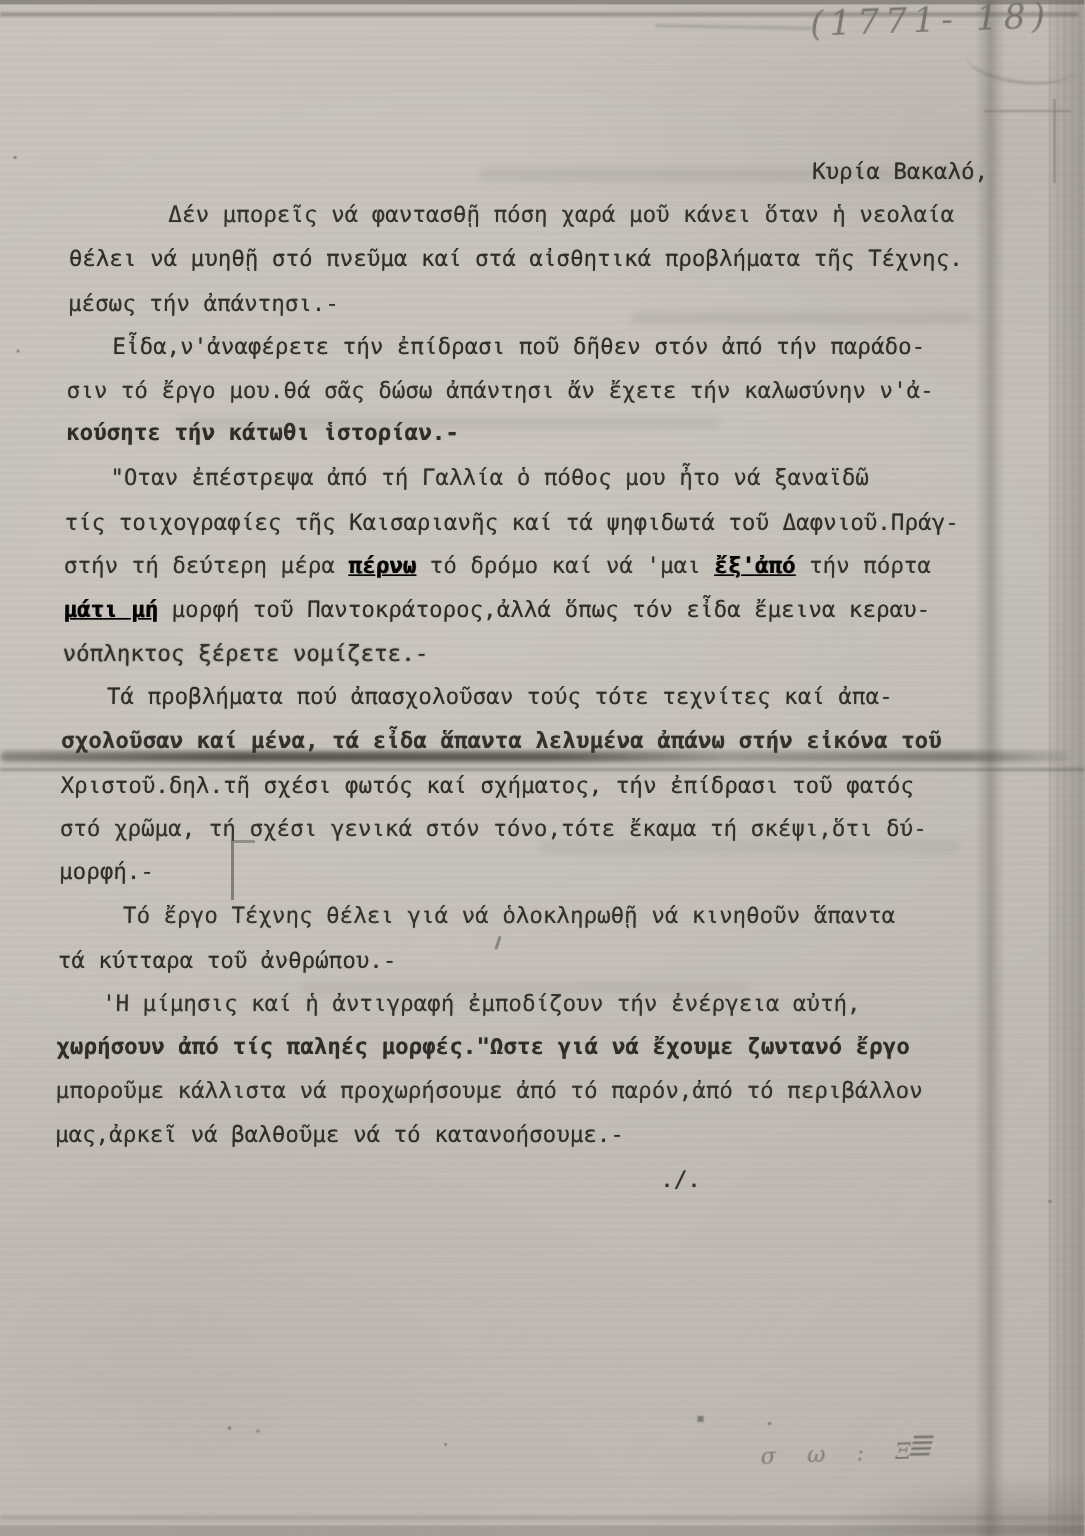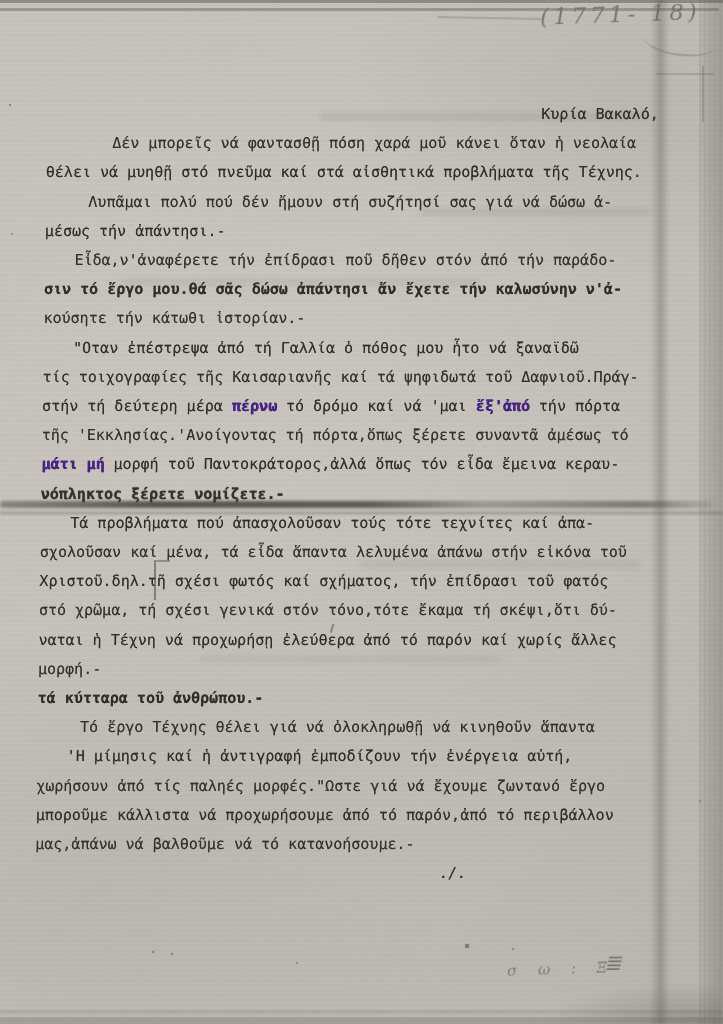--- a/index.html
+++ b/index.html
@@ -64,21 +64,21 @@
   }
   .ln{white-space:pre;text-shadow:0 0 0.6px rgba(47,45,42,0.55);}
   .ln:nth-child(even){color:#33312d;}
   .ln:nth-child(3n){transform:translateY(0.4px);}
   .ln:nth-child(7n){transform:translateY(-0.4px);font-weight:bold;}
   .i1{padding-left:66px;}
   .i2{padding-left:43px;}
   .i3{padding-left:30px;}
   .sal{padding-left:2px;text-align:right;}
   .sig{padding-left:404px;}
-  .ov{font-weight:bold;color:#4c1d95;text-shadow:0.5px 0 0 rgba(32,31,29,0.85);}
+  .ov{font-weight:bold;color:#000000;text-shadow:0.5px 0 0 rgba(32,31,29,0.85);text-decoration:underline;}
   .smudged{text-shadow:0 0 1px rgba(40,38,35,0.8);}
   
   .pencil{color:rgba(104,100,94,0.78);font-family:"DejaVu Serif", serif;font-style:italic;}
   .ref-number{
     position:absolute;left:540px;top:1px;font-size:23px;letter-spacing:4px;
     transform:rotate(-2deg);filter:blur(0.3px);
   }
   .ref-line-left{position:absolute;left:437px;top:17px;width:104px;height:2px;
     background:rgba(110,106,100,0.32);transform:rotate(1deg);filter:blur(0.6px);}
   .ref-tail{position:absolute;left:644px;top:26px;width:74px;height:28px;
@@ -147,43 +147,40 @@
 <div class="pencil ref-number">(1771- 18)</div>
 <div class="ref-line-left"></div>
 <div class="ref-tail"></div>
 <div class="refbox-v"></div>
 <div class="refbox-h"></div>
 
 <div class="textblock">
   <div class="ln sal">Κυρία Βακαλό,</div>
   <div class="ln i1">Δέν μπορεῖς νά φαντασθῇ πόση χαρά μοῦ κάνει ὅταν ἡ νεολαία</div>
   <div class="ln">θέλει νά μυηθῇ στό πνεῦμα καί στά αἰσθητικά προβλήματα τῆς Τέχνης.</div>
-  <div class="ln i2">Λυπᾶμαι πολύ πού δέν ἤμουν στή συζήτησί σας γιά νά δώσω ἀ-</div>
   <div class="ln">μέσως τήν ἀπάντησι.-</div>
   <div class="ln i3">Εἶδα,ν'ἀναφέρετε τήν ἐπίδρασι ποῦ δῆθεν στόν ἀπό τήν παράδο-</div>
   <div class="ln">σιν τό ἔργο μου.θά σᾶς δώσω ἀπάντησι ἄν ἔχετε τήν καλωσύνην ν'ἀ-</div>
   <div class="ln">κούσητε τήν κάτωθι ἱστορίαν.-</div>
   <div class="ln i3">"Οταν ἐπέστρεψα ἀπό τή Γαλλία ὁ πόθος μου ἦτο νά ξαναϊδῶ</div>
   <div class="ln">τίς τοιχογραφίες τῆς Καισαριανῆς καί τά ψηφιδωτά τοῦ Δαφνιοῦ.Πράγ-</div>
   <div class="ln"><span>στήν τή δεύτερη μέρα </span><span class="ov">πέρνω</span><span> τό δρόμο καί νά 'μαι </span><span class="ov">ἔξ'ἀπό</span><span> τήν πόρτα</span></div>
-  <div class="ln">τῆς 'Εκκλησίας.'Ανοίγοντας τή πόρτα,ὅπως ξέρετε συναντᾶ ἀμέσως τό</div>
   <div class="ln"><span class="ov">μάτι μή</span><span> μορφή τοῦ Παντοκράτορος,ἀλλά ὅπως τόν εἶδα ἔμεινα κεραυ-</span></div>
   <div class="ln smudged">νόπληκτος ξέρετε νομίζετε.-</div>
   <div class="ln i3">Τά προβλήματα πού ἀπασχολοῦσαν τούς τότε τεχνίτες καί ἀπα-</div>
   <div class="ln">σχολοῦσαν καί μένα, τά εἶδα ἅπαντα λελυμένα ἀπάνω στήν εἰκόνα τοῦ</div>
   <div class="ln">Χριστοῦ.δηλ.τῆ σχέσι φωτός καί σχήματος, τήν ἐπίδρασι τοῦ φατός</div>
   <div class="ln">στό χρῶμα, τή σχέσι γενικά στόν τόνο,τότε ἔκαμα τή σκέψι,ὅτι δύ-</div>
-  <div class="ln">ναται ἡ Τέχνη νά προχωρήσῃ ἐλεύθερα ἀπό τό παρόν καί χωρίς ἄλλες</div>
   <div class="ln">μορφή.-</div>
+  <div class="ln i2">Τό ἔργο Τέχνης θέλει γιά νά ὁλοκληρωθῇ νά κινηθοῦν ἅπαντα</div>
   <div class="ln">τά κύτταρα τοῦ ἀνθρώπου.-</div>
-  <div class="ln i2">Τό ἔργο Τέχνης θέλει γιά νά ὁλοκληρωθῇ νά κινηθοῦν ἅπαντα</div>
   <div class="ln i3">'Η μίμησις καί ἡ ἀντιγραφή ἐμποδίζουν τήν ἐνέργεια αὐτή,</div>
   <div class="ln">χωρήσουν ἀπό τίς παληές μορφές."Ωστε γιά νά ἔχουμε ζωντανό ἔργο</div>
   <div class="ln">μποροῦμε κάλλιστα νά προχωρήσουμε ἀπό τό παρόν,ἀπό τό περιβάλλον</div>
-  <div class="ln">μας,ἀπάνω νά βαλθοῦμε νά τό κατανοήσουμε.-</div>
+  <div class="ln">μας,ἀρκεῖ νά βαλθοῦμε νά τό κατανοήσουμε.-</div>
   <div class="ln sig">./.</div>
 </div>
 
 <div class="crease-main"></div>
 <div class="crease-thin"></div>
 
 <div class="pencil-bracket"></div>
 <div class="pencil-tick"></div>
 
 <div class="pencil scribble">σ ω : Ξ</div>

